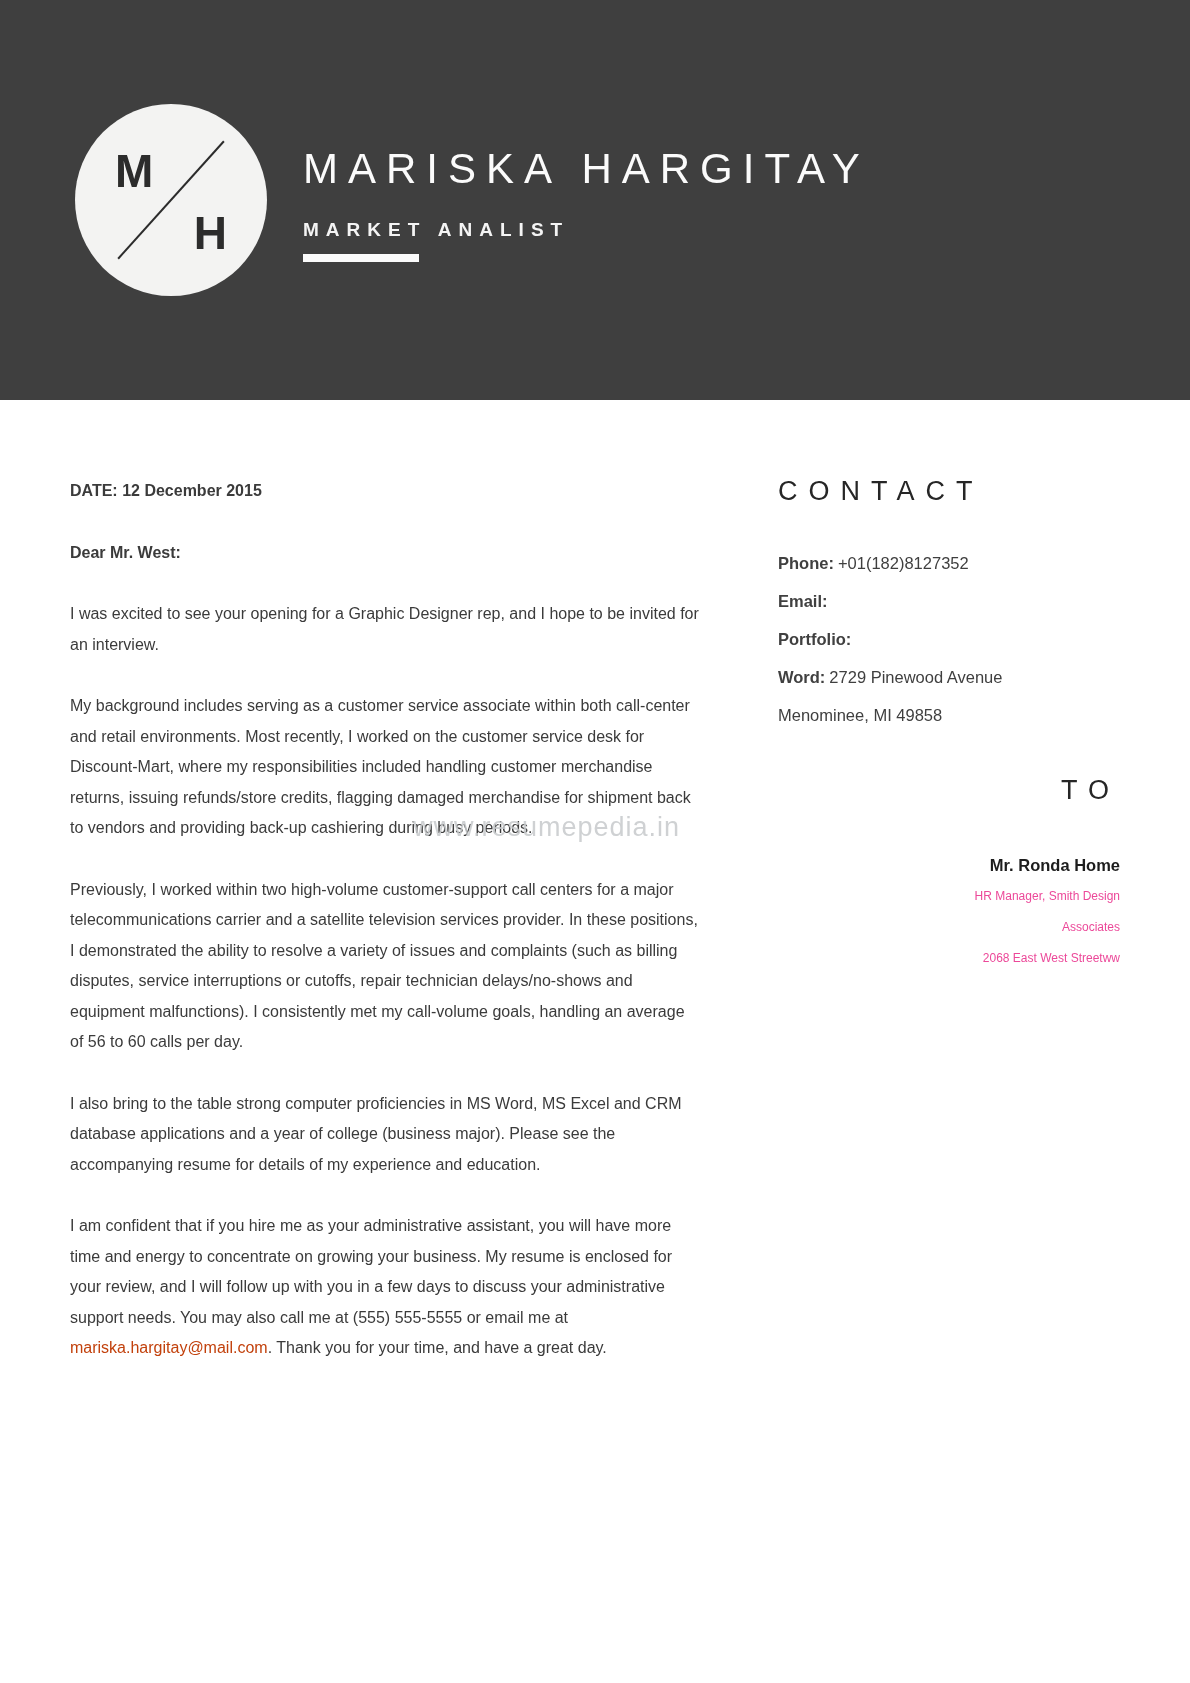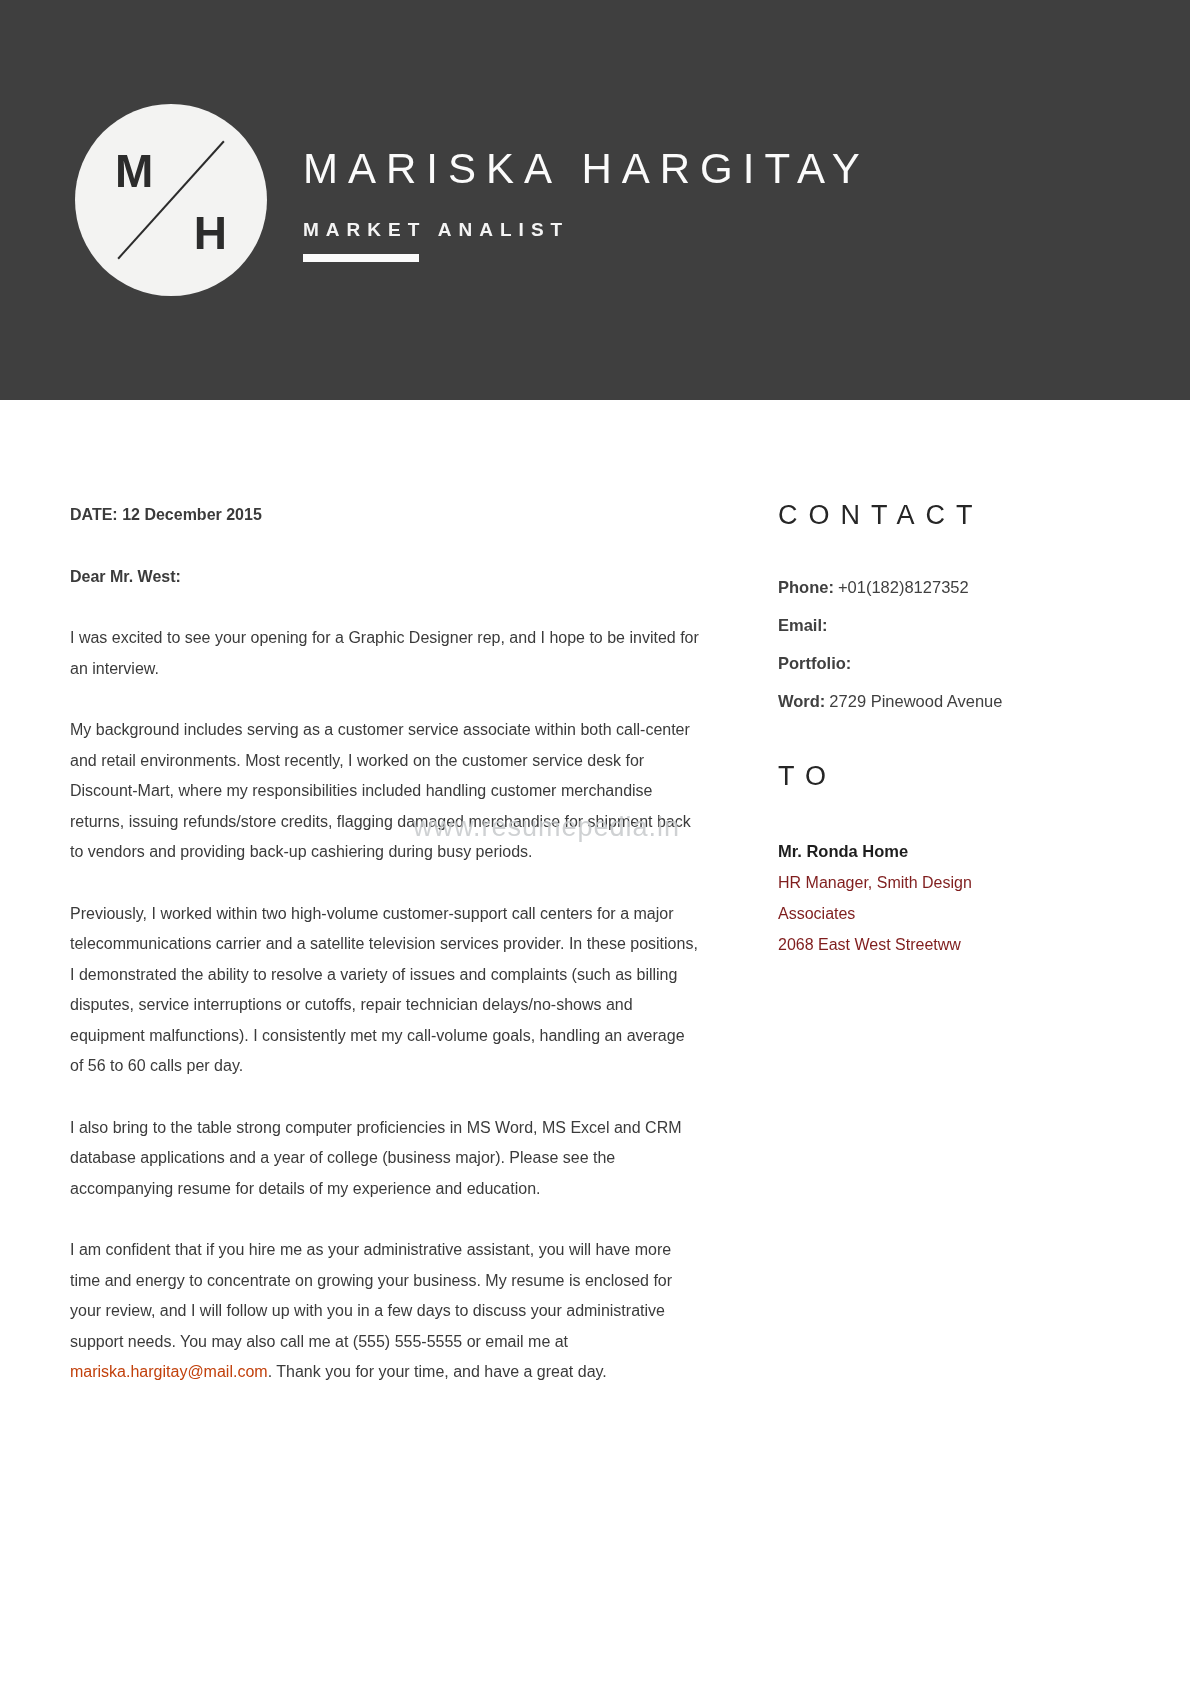--- a/index.html
+++ b/index.html
@@ -69,21 +69,21 @@
   .header-rule {
     margin-top: 13px;
     width: 116px;
     height: 8px;
     background: #fbfbfb;
   }
 
   
   .content {
     display: flex;
-    padding: 100px 70px 0 70px;
+    padding: 76px 70px 0 70px;
     gap: 12px;
   }
   .letter-col { width: 632px; flex: 0 0 auto; }
   .side-col { margin-left: auto; width: 342px; flex: 0 0 auto; }
 
   .letter-col p, .letter-col .line {
     font-size: 16px;
     line-height: 30.5px;
     color: #3b3b3b;
     margin-bottom: 31px;
@@ -99,30 +99,30 @@
     color: #262626;
     margin-bottom: 44px;
   }
   .contact-row {
     font-size: 16.5px;
     line-height: 24px;
     color: #3f3f3f;
     margin-bottom: 14px;
   }
   .contact-row .label { font-weight: 700; color: #404040; margin-right: 4px; }
-  .to-section { margin-top: 48px; }
+  .to-section { margin-top: 48px; text-align: right; }
   .to-name {
     font-size: 16.5px;
     font-weight: 700;
     color: #1d1d1d;
     line-height: 31px;
   }
   .to-line {
-    font-size: 16px;
-    color: #7f1d1d;
+    font-size: 12px;
+    color: #ec4899;
     line-height: 31px;
   }
 
   
   .watermark {
     position: absolute;
     left: 413px;
     top: 812px;
     font-size: 27px;
     letter-spacing: 1px;
@@ -174,20 +174,23 @@
         </div>
         <div class="contact-row">
           <span class="label">Email:</span><span></span>
         </div>
         <div class="contact-row">
           <span class="label">Portfolio:</span><span></span>
         </div>
         <div class="contact-row">
           <span class="label">Word:</span><span>2729 Pinewood Avenue</span>
         </div>
+        <div class="contact-row">
+          <span>Menominee, MI 49858</span>
+        </div>
       </div>
 
       <div class="to-section">
         <div class="side-title">TO</div>
         <div class="to-name">Mr. Ronda Home</div>
         <div class="to-line">HR Manager, Smith Design</div>
         <div class="to-line">Associates</div>
         <div class="to-line">2068 East West Streetww</div>
       </div>
 

